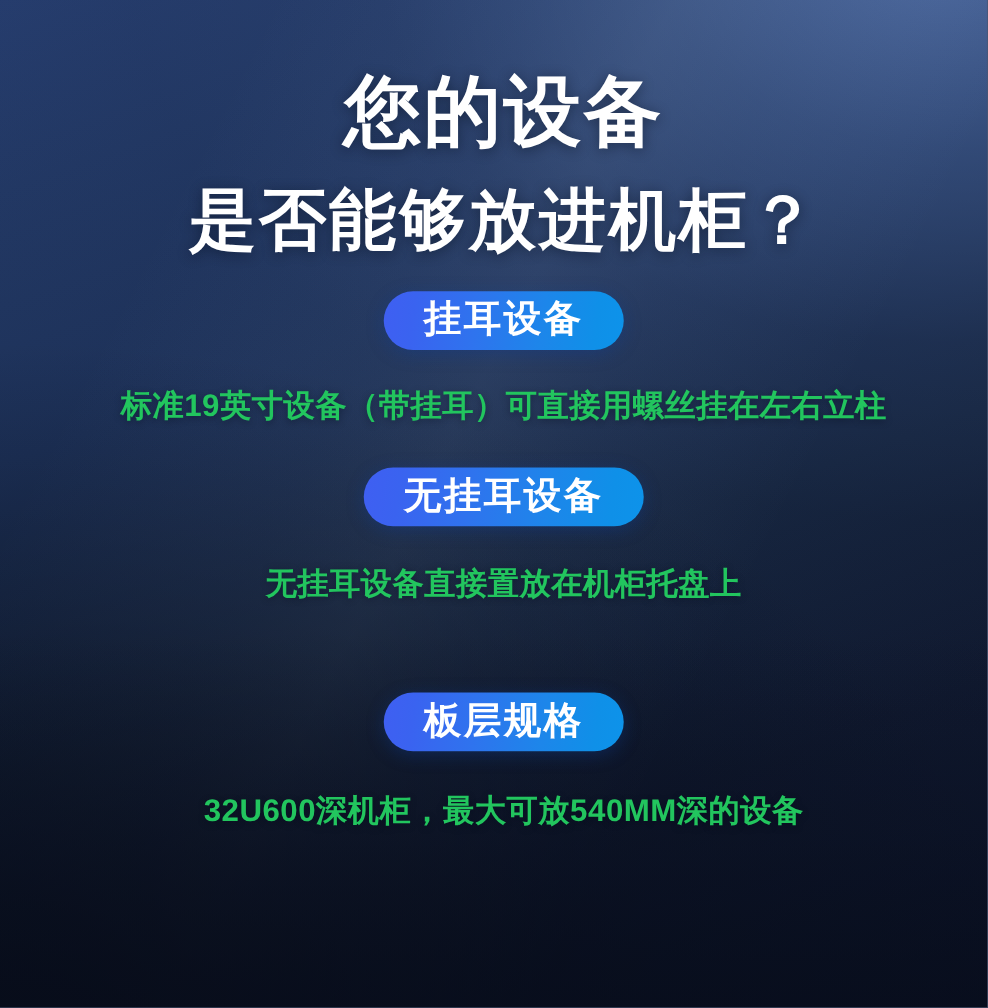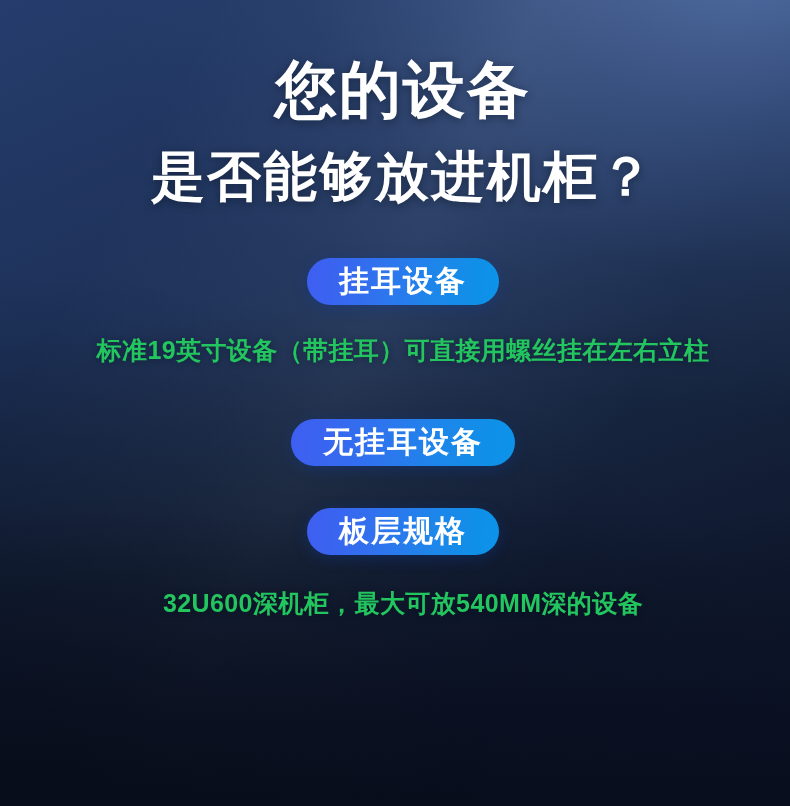--- a/index.html
+++ b/index.html
@@ -112,23 +112,23 @@
     line-height: 74px;
   }
 
   
   .section {
     width: 100%;
     display: flex;
     flex-direction: column;
     align-items: center;
   }
-  .section-1 { margin-top: 45px; }
-  .section-2 { margin-top: 54px; align-items: center; }
-  .section-3 { margin-top: 42px; }
+  .section-1 { margin-top: 20px; }
+  .section-2 { margin-top: 34px; align-items: center; }
+  .section-3 { margin-top: 72px; }
 
   .badge {
     display: inline-flex;
     align-items: center;
     justify-content: center;
     height: 47px;
     padding: 0 32px;
     border-radius: 24px;
     background: linear-gradient(97deg,
         #3f5ff2 0%,
@@ -182,20 +182,21 @@
       <div class="badge">
         <span class="badge-text">挂耳设备</span>
       </div>
       <div class="desc">标准19英寸设备（带挂耳）可直接用螺丝挂在左右立柱</div>
     </div>
 
     <div class="section section-2">
       <div class="badge">
         <span class="badge-text">无挂耳设备</span>
       </div>
+      <div class="desc">无挂耳设备直接置放在机柜托盘上</div>
     </div>
 
     <div class="section section-3">
       <div class="badge">
         <span class="badge-text">板层规格</span>
       </div>
       <div class="desc">32U600深机柜，最大可放540MM深的设备</div>
     </div>
 
   </div>

